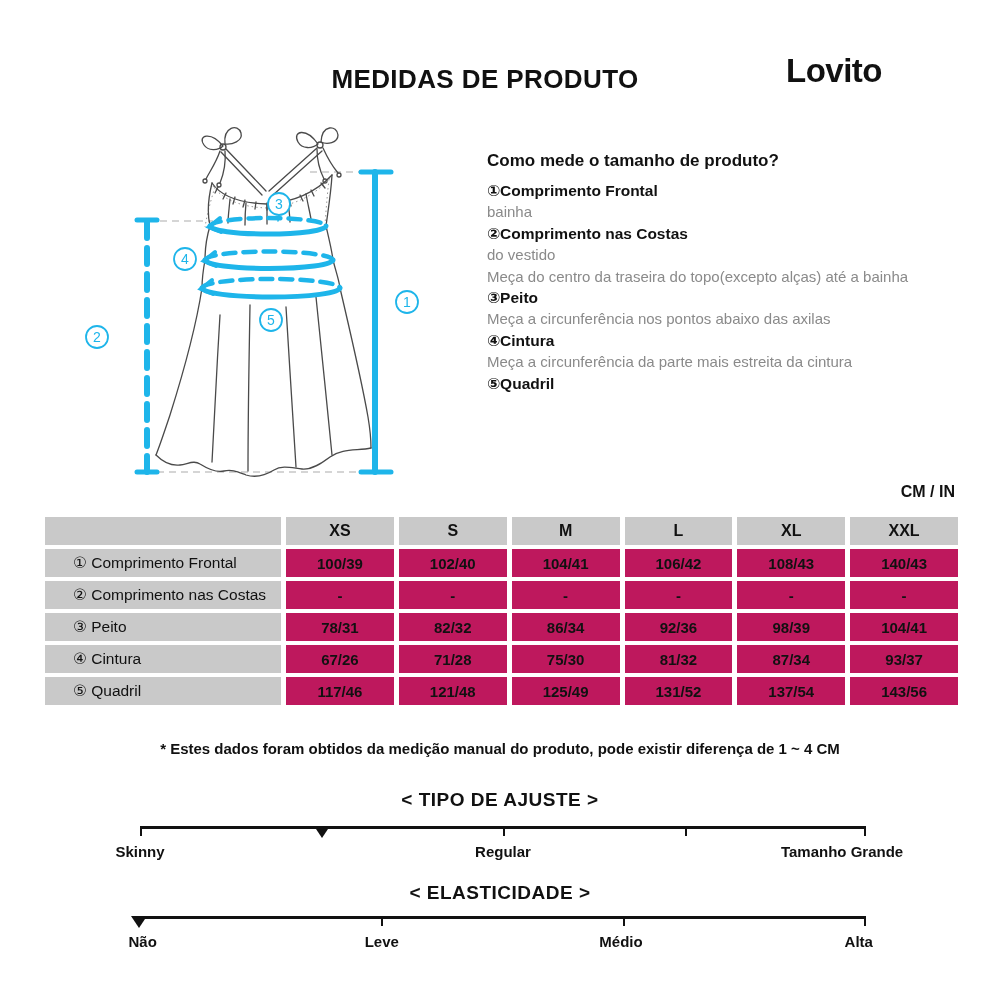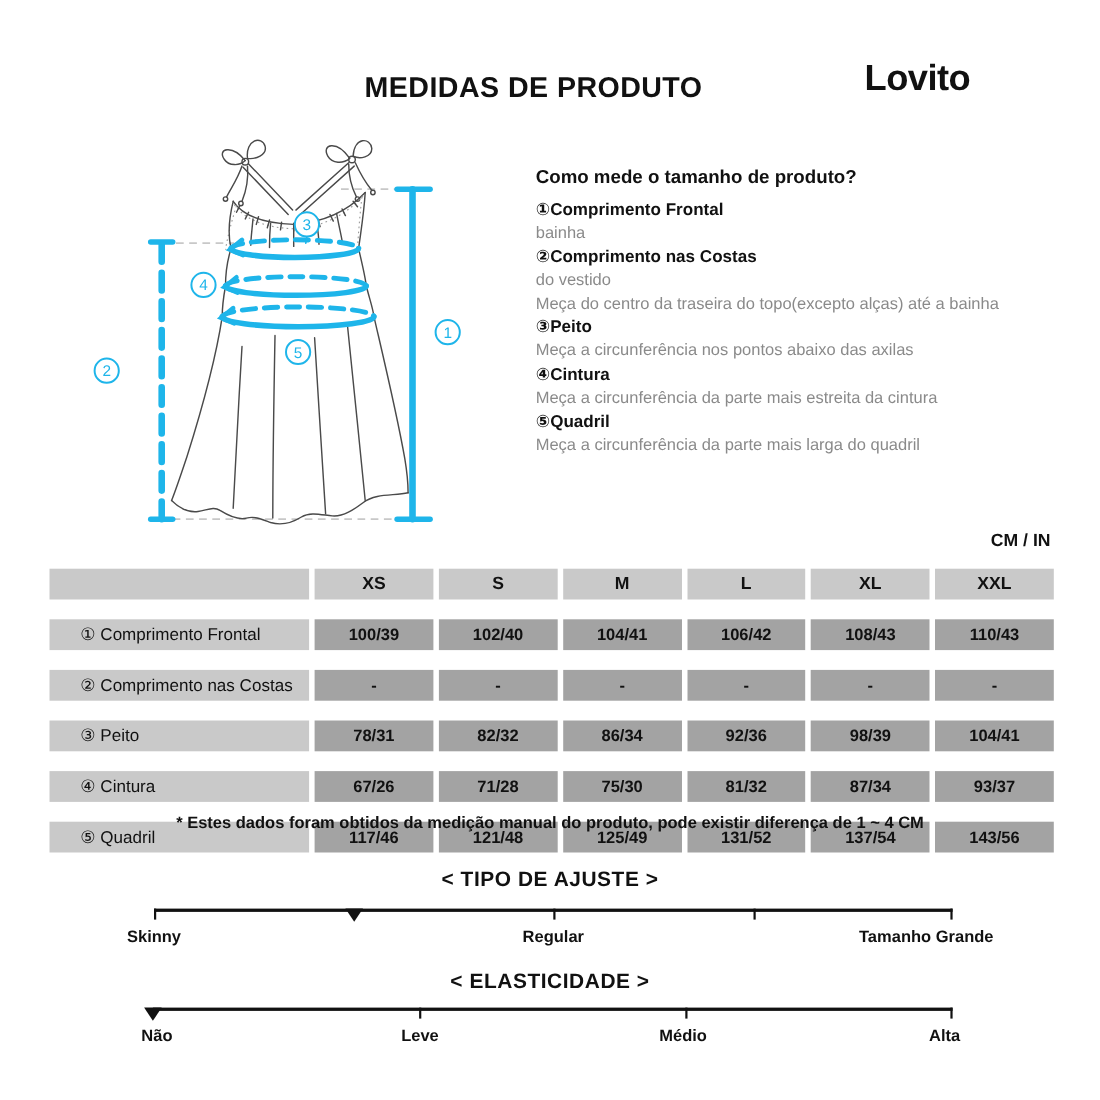--- a/index.html
+++ b/index.html
@@ -14,26 +14,26 @@
   
   .instructions{position:absolute;left:487px;top:151px;width:480px;}
   .instr-heading{font-size:17px;font-weight:700;margin:0 0 9px 0;}
   .instr-title{font-size:15.5px;font-weight:700;line-height:21.4px;}
   .instr-line{font-size:15px;color:#8a8a8a;line-height:21.4px;}
 
   .units{position:absolute;right:45px;top:483px;font-size:16px;font-weight:700;}
 
   
   .size-table{position:absolute;left:45px;top:517px;width:913px;display:grid;
-              grid-template-columns:236px repeat(6,1fr);gap:18px 5px;}
+              grid-template-columns:236px repeat(6,1fr);gap:4px 5px;}
   .cell{height:28px;display:flex;align-items:center;justify-content:center;font-size:15px;}
   .cell.head{background:#c9c9c9;font-weight:700;font-size:16px;}
   .cell.rowlabel{background:#c9c9c9;justify-content:flex-start;padding-left:28px;
                  font-weight:500;font-size:15.5px;}
-  .cell.value{background:#a3a3a3;font-weight:700;}
+  .cell.value{background:#be185d;font-weight:700;}
 
   .footnote{position:absolute;left:0;right:0;top:740px;text-align:center;
             font-size:15px;font-weight:700;}
 
   
   .slider-title{position:absolute;left:0;right:0;text-align:center;
                 font-size:19px;font-weight:800;letter-spacing:.5px;}
   .track{position:absolute;height:12px;}
   .track-line{position:absolute;left:0;right:0;top:0;height:2.5px;background:#111;}
   .tick{position:absolute;top:0;width:2px;height:10px;background:#111;}
@@ -184,41 +184,40 @@
     <div class="instr-line">do vestido</div>
     <div class="instr-line">Meça do centro da traseira do topo(excepto alças) até a bainha</div>
 
     <div class="instr-title">③Peito</div>
     <div class="instr-line">Meça a circunferência nos pontos abaixo das axilas</div>
 
     <div class="instr-title">④Cintura</div>
     <div class="instr-line">Meça a circunferência da parte mais estreita da cintura</div>
 
     <div class="instr-title">⑤Quadril</div>
-    <div class="instr-line">Meça a circunferência da parte mais larga do quadril</div>
   </div>
 
   <div class="units">CM / IN</div>
 
   <div class="size-table">
     <div class="cell head"></div>
     <div class="cell head">XS</div>
     <div class="cell head">S</div>
     <div class="cell head">M</div>
     <div class="cell head">L</div>
     <div class="cell head">XL</div>
     <div class="cell head">XXL</div>
 
     <div class="cell rowlabel">① Comprimento Frontal</div>
     <div class="cell value">100/39</div>
     <div class="cell value">102/40</div>
     <div class="cell value">104/41</div>
     <div class="cell value">106/42</div>
     <div class="cell value">108/43</div>
-    <div class="cell value">110/43</div>
+    <div class="cell value">140/43</div>
 
     <div class="cell rowlabel">② Comprimento nas Costas</div>
     <div class="cell value">-</div>
     <div class="cell value">-</div>
     <div class="cell value">-</div>
     <div class="cell value">-</div>
     <div class="cell value">-</div>
     <div class="cell value">-</div>
 
     <div class="cell rowlabel">③ Peito</div>

